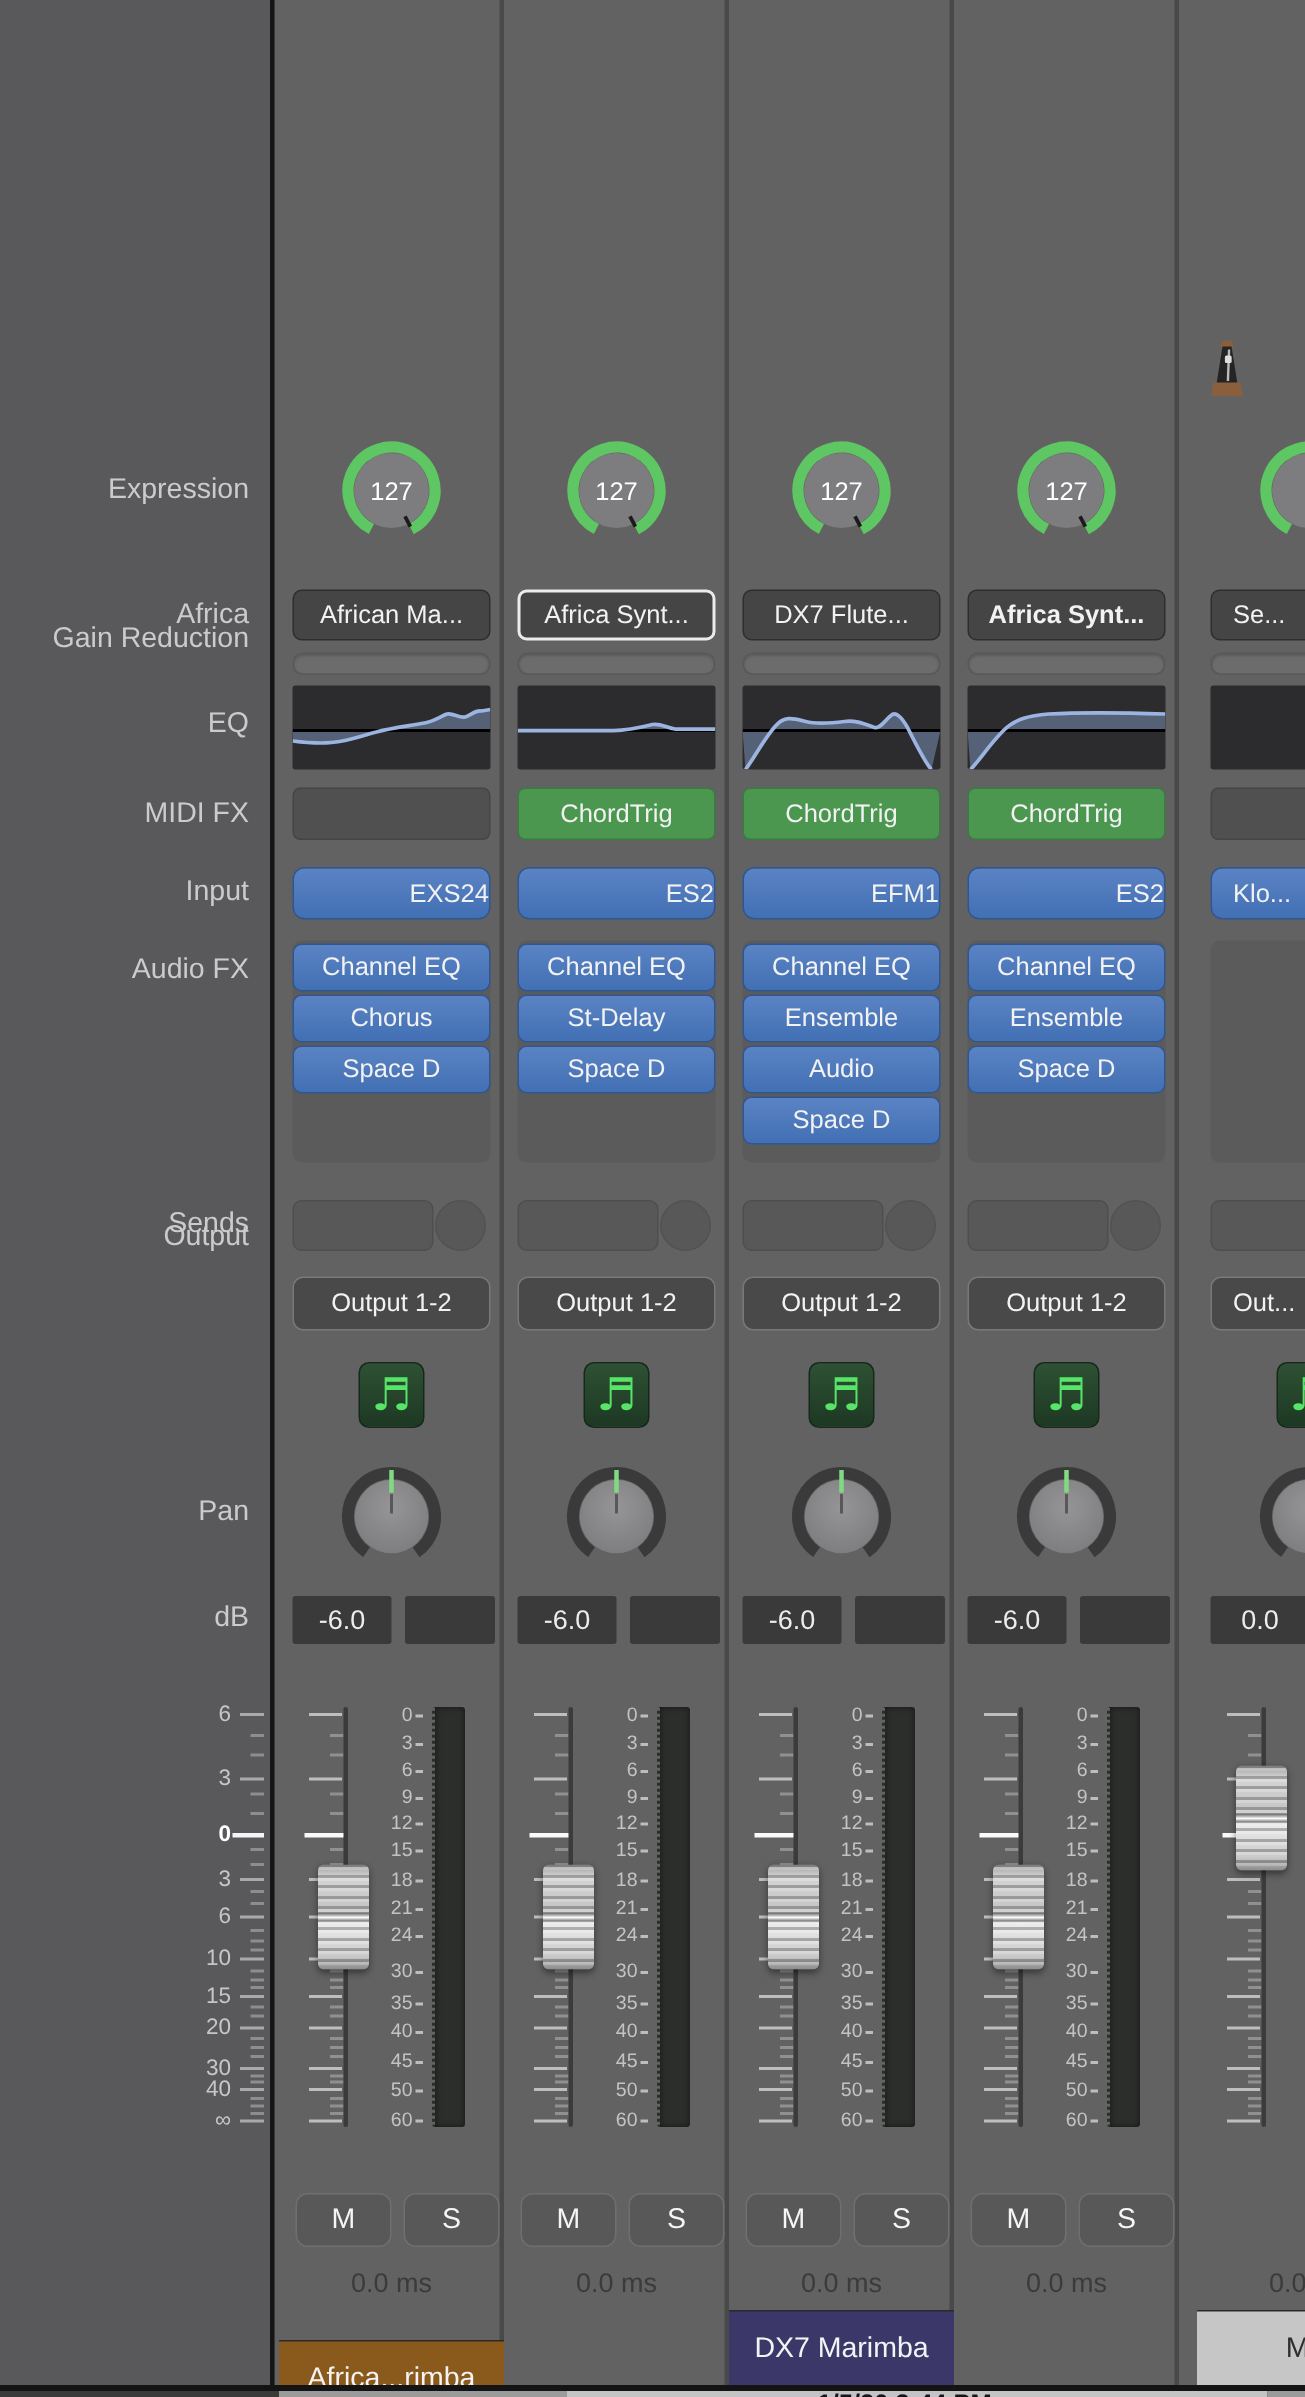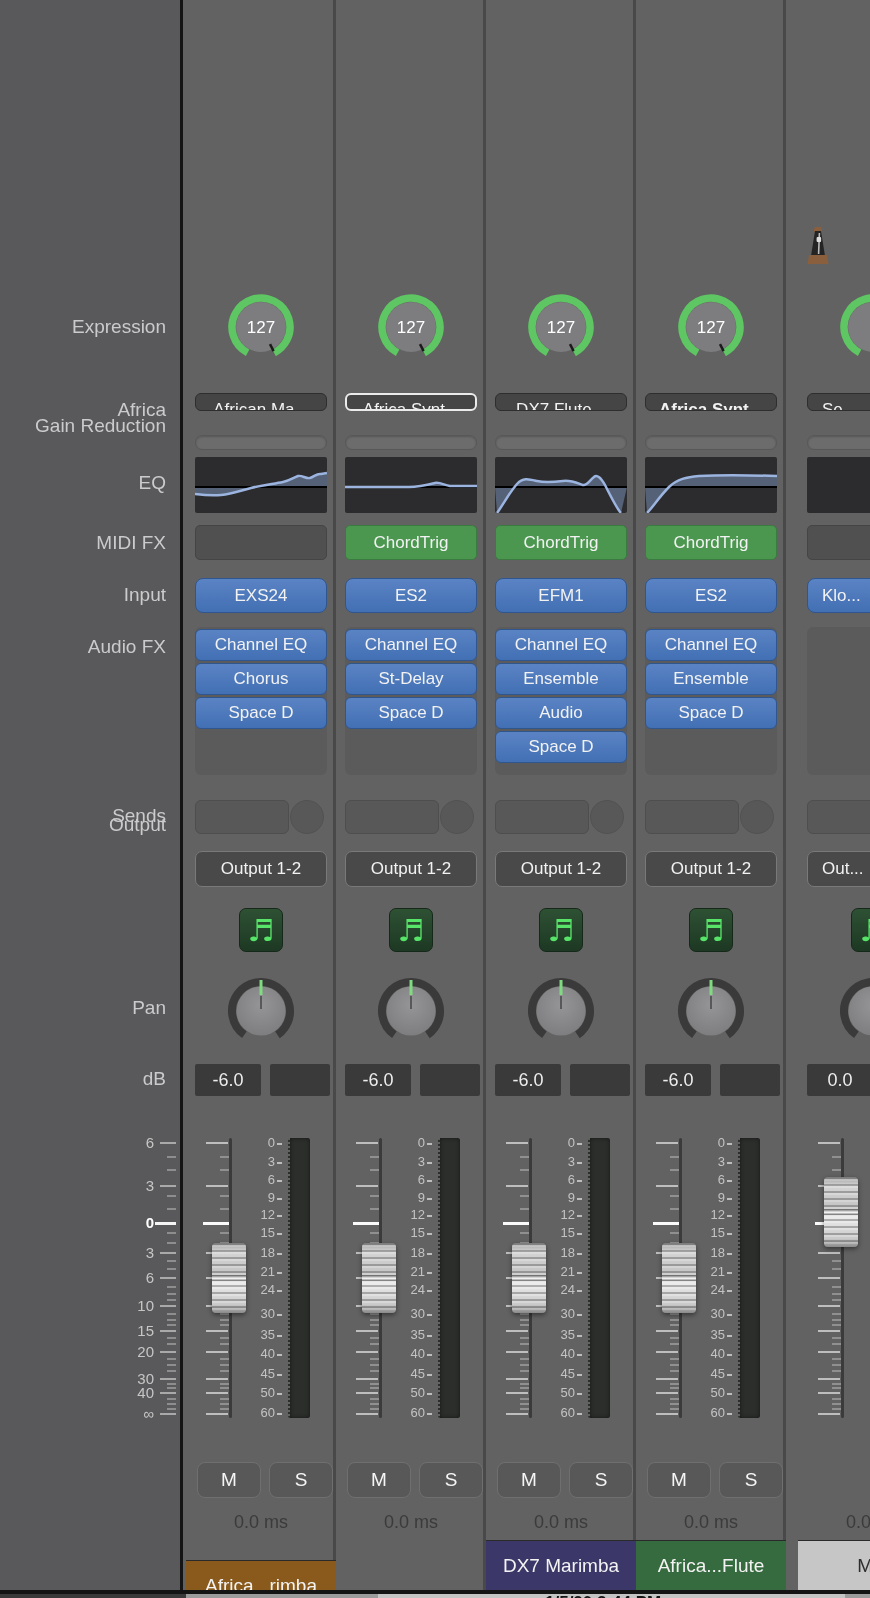--- a/index.html
+++ b/index.html
@@ -28,33 +28,33 @@
   .knob-face{fill:#7d7d7f;}
   .knob-arc{fill:none;stroke:#5ec662;stroke-width:7.5;stroke-dasharray:154.4 182.2;stroke-linecap:butt;}
   .knob-needle{stroke:#1b1b1b;stroke-width:2.5;}
   .knob-text{fill:#ffffff;font-size:17px;}
   .pan-knob{left:40px;top:976px;width:70px;height:70px;}
   .pan-arc{fill:none;stroke:#3a3a3a;stroke-width:8;stroke-dasharray:146.8 182.2;}
   .pan-tick{stroke:#80db80;stroke-width:3;}
   .pan-needle{stroke:#58585a;stroke-width:2;}
 
   .btn{position:absolute;left:9px;width:132px;border-radius:6px;color:#f2f2f2;font-size:17px;text-align:center;white-space:nowrap;overflow:hidden;}
-  .setting-btn{top:393px;height:18px;line-height:32px;background:#454545;border:1px solid #2e2e2e;}
+  .setting-btn{top:393px;height:34px;line-height:32px;background:#454545;border:1px solid #2e2e2e;}
   .setting-btn.focused{border:2px solid #ebebeb;line-height:30px;}
   .setting-btn.bold{font-weight:bold;}
   .gain-bar{position:absolute;left:9px;top:435px;width:132px;height:15px;border-radius:7px;background:#6c6c6c;border:1px solid #585858;box-shadow:inset 0 1px 2px rgba(0,0,0,.2);}
   .eq-box{position:absolute;left:9px;top:457px;width:132px;height:56px;background:#2c2c2e;border-radius:2px;overflow:hidden;}
   .eq-svg{position:absolute;left:0;top:0;width:100%;height:100%;}
   .eq-fill{fill:rgba(125,150,190,.5);stroke:none;}
   .eq-mid{stroke:#000;stroke-width:2;}
   .eq-curve{fill:none;stroke:#9cb4e0;stroke-width:2.5;stroke-linejoin:round;}
   .slot{position:absolute;left:9px;width:132px;border-radius:5px;text-align:center;font-size:17px;color:#f2f2f2;white-space:nowrap;overflow:hidden;}
   .midifx-slot{top:525px;height:35px;line-height:33px;background:#505050;border:1px solid #454545;}
   .midifx-slot.green{background:#4c9750;border:1px solid #3b7a40;}
-  .blue{background:linear-gradient(180deg,#5a83c4,#4270b4);border:1px solid #30568f;}
+  .blue{background:linear-gradient(180deg,#5a83c4,#4270b4);border:1px solid #30568f;text-align:right;}
   .input-btn{top:578px;height:35px;line-height:33px;border-radius:8px;}
   .fx-area{position:absolute;left:9px;top:627px;width:132px;height:148px;background:rgba(0,0,0,.07);border-radius:6px;}
   .fx-stack{position:absolute;left:0;top:2px;width:132px;}
   .fx-btn{width:132px;height:32px;line-height:30px;margin-bottom:2px;border-radius:6px;background:linear-gradient(180deg,#5a83c4,#4270b4);border:1px solid #30568f;color:#f2f2f2;font-size:17px;text-align:center;white-space:nowrap;overflow:hidden;}
   .sends-slot{position:absolute;left:9px;top:800px;width:94px;height:34px;border-radius:6px;background:#585858;border:1px solid #4e4e4e;}
   .sends-knob{position:absolute;left:104px;top:800px;width:34px;height:34px;border-radius:50%;background:#585858;border:1px solid #525252;}
   .output-btn{top:851px;height:36px;line-height:34px;border-radius:7px;background:#494949;border:1.5px solid #797979;}
   .note-icon{position:absolute;left:53px;top:908px;width:44px;height:44px;border-radius:7px;background:linear-gradient(180deg,#2e5134,#1d3823);border:1px solid #16281a;text-align:center;}
   .note-icon span{font-size:30px;line-height:44px;color:#57e468;font-family:"DejaVu Sans",sans-serif;}
   .metronome{position:absolute;left:6px;top:226px;width:28px;height:38px;}
@@ -579,21 +579,20 @@
             <div class="meter-num" style="top: 1366px;">45</div>
             <div class="meter-num" style="top: 1385px;">50</div>
             <div class="meter-num" style="top: 1405px;">60</div>
           </div>
       <div class="meter-bar"></div>
       <div class="ms-row">
         <div class="ms-btn mute-btn">M</div>
         <div class="ms-btn solo-btn">S</div>
       </div>
       <div class="latency">0.0 ms</div>
-      <div class="track-label" style="background: rgb(53, 107, 62);">Africa...Flute</div>
     </div>
   </div>
 
   <div class="strip align-left">
     <div class="strip-inner" style="left: 12px;">
       <div class="metronome">
         <svg viewBox="0 0 28 38" width="28" height="38">
           <rect x="10" y="1" width="8" height="6" rx="2.5" fill="#8a5f3e"></rect>
           <path d="M7,30 L11,5 L17,5 L21,30 Z" fill="#242424"></path>
           <line x1="14.6" y1="28" x2="15.4" y2="7" stroke="#bcbcbc" stroke-width="1.6"></line>

